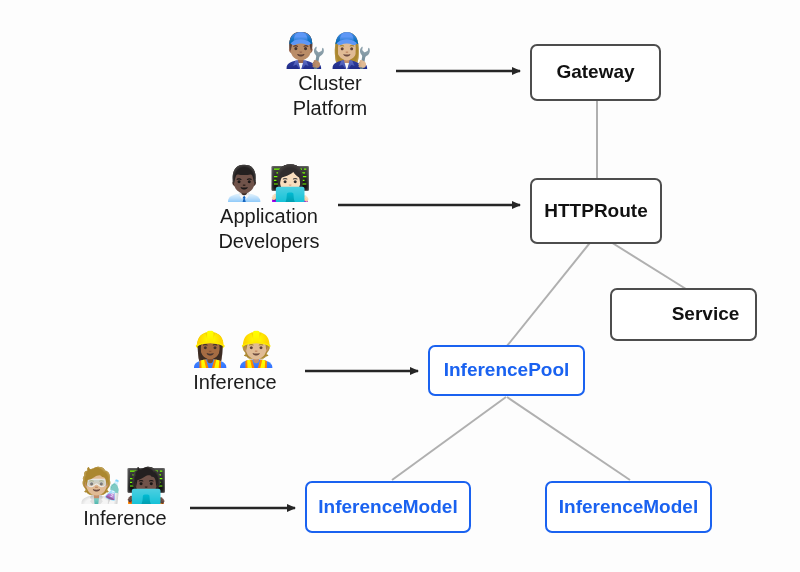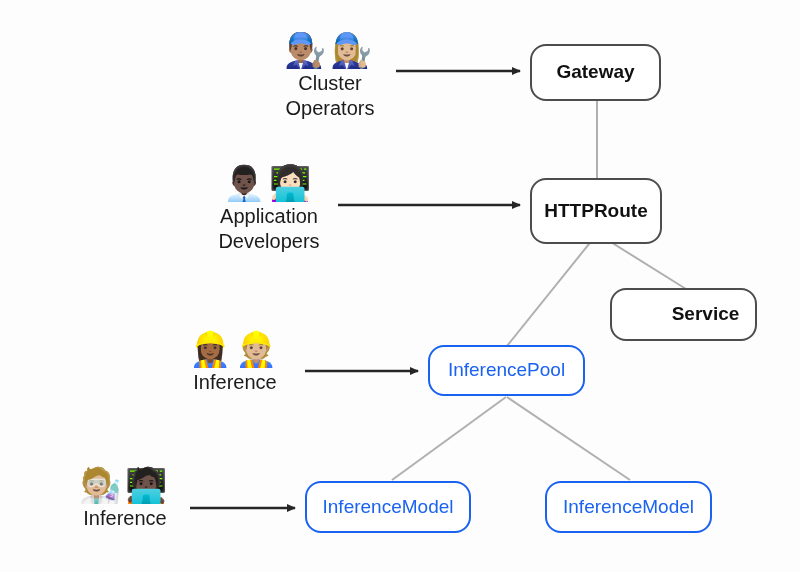--- a/index.html
+++ b/index.html
@@ -26,35 +26,35 @@
     width: 800px;
     height: 572px;
     pointer-events: none;
   }
   .node {
     position: absolute;
     box-sizing: border-box;
     display: flex;
     align-items: center;
     justify-content: center;
-    border-radius: 16px;
+    border-radius: 7px;
     background: #ffffff;
     text-align: center;
     line-height: 1.1;
   }
   .node-k8s {
     border: 2px solid #4d4d4d;
     color: #111111;
     font-weight: bold;
     font-size: 19px;
   }
   .node-inference {
     border: 2px solid #1a62f0;
     color: #1a62f0;
-    font-weight: normal;
+    font-weight: bold;
     font-size: 19px;
     align-items: center;
   }
   .actor {
     position: absolute;
     display: flex;
     flex-direction: column;
     align-items: center;
     width: 220px;
   }
@@ -120,21 +120,21 @@
   </div>
 
   <div class="node node-inference" style="left:545px; top:481px; width:167px; height:52px;">
     <span>InferenceModel</span>
   </div>
 
   <div class="actor" style="left:220px; top:32px;">
     <div class="actor-emoji">👨🏽‍🔧👩🏼‍🔧</div>
     <div class="actor-label">
       <div>Cluster</div>
-      <div>Operators</div>
+      <div>Platform</div>
     </div>
   </div>
 
   <div class="actor" style="left:159px; top:165px;">
     <div class="actor-emoji">👨🏿‍💼👩🏻‍💻</div>
     <div class="actor-label">
       <div>Application</div>
       <div>Developers</div>
     </div>
   </div>

